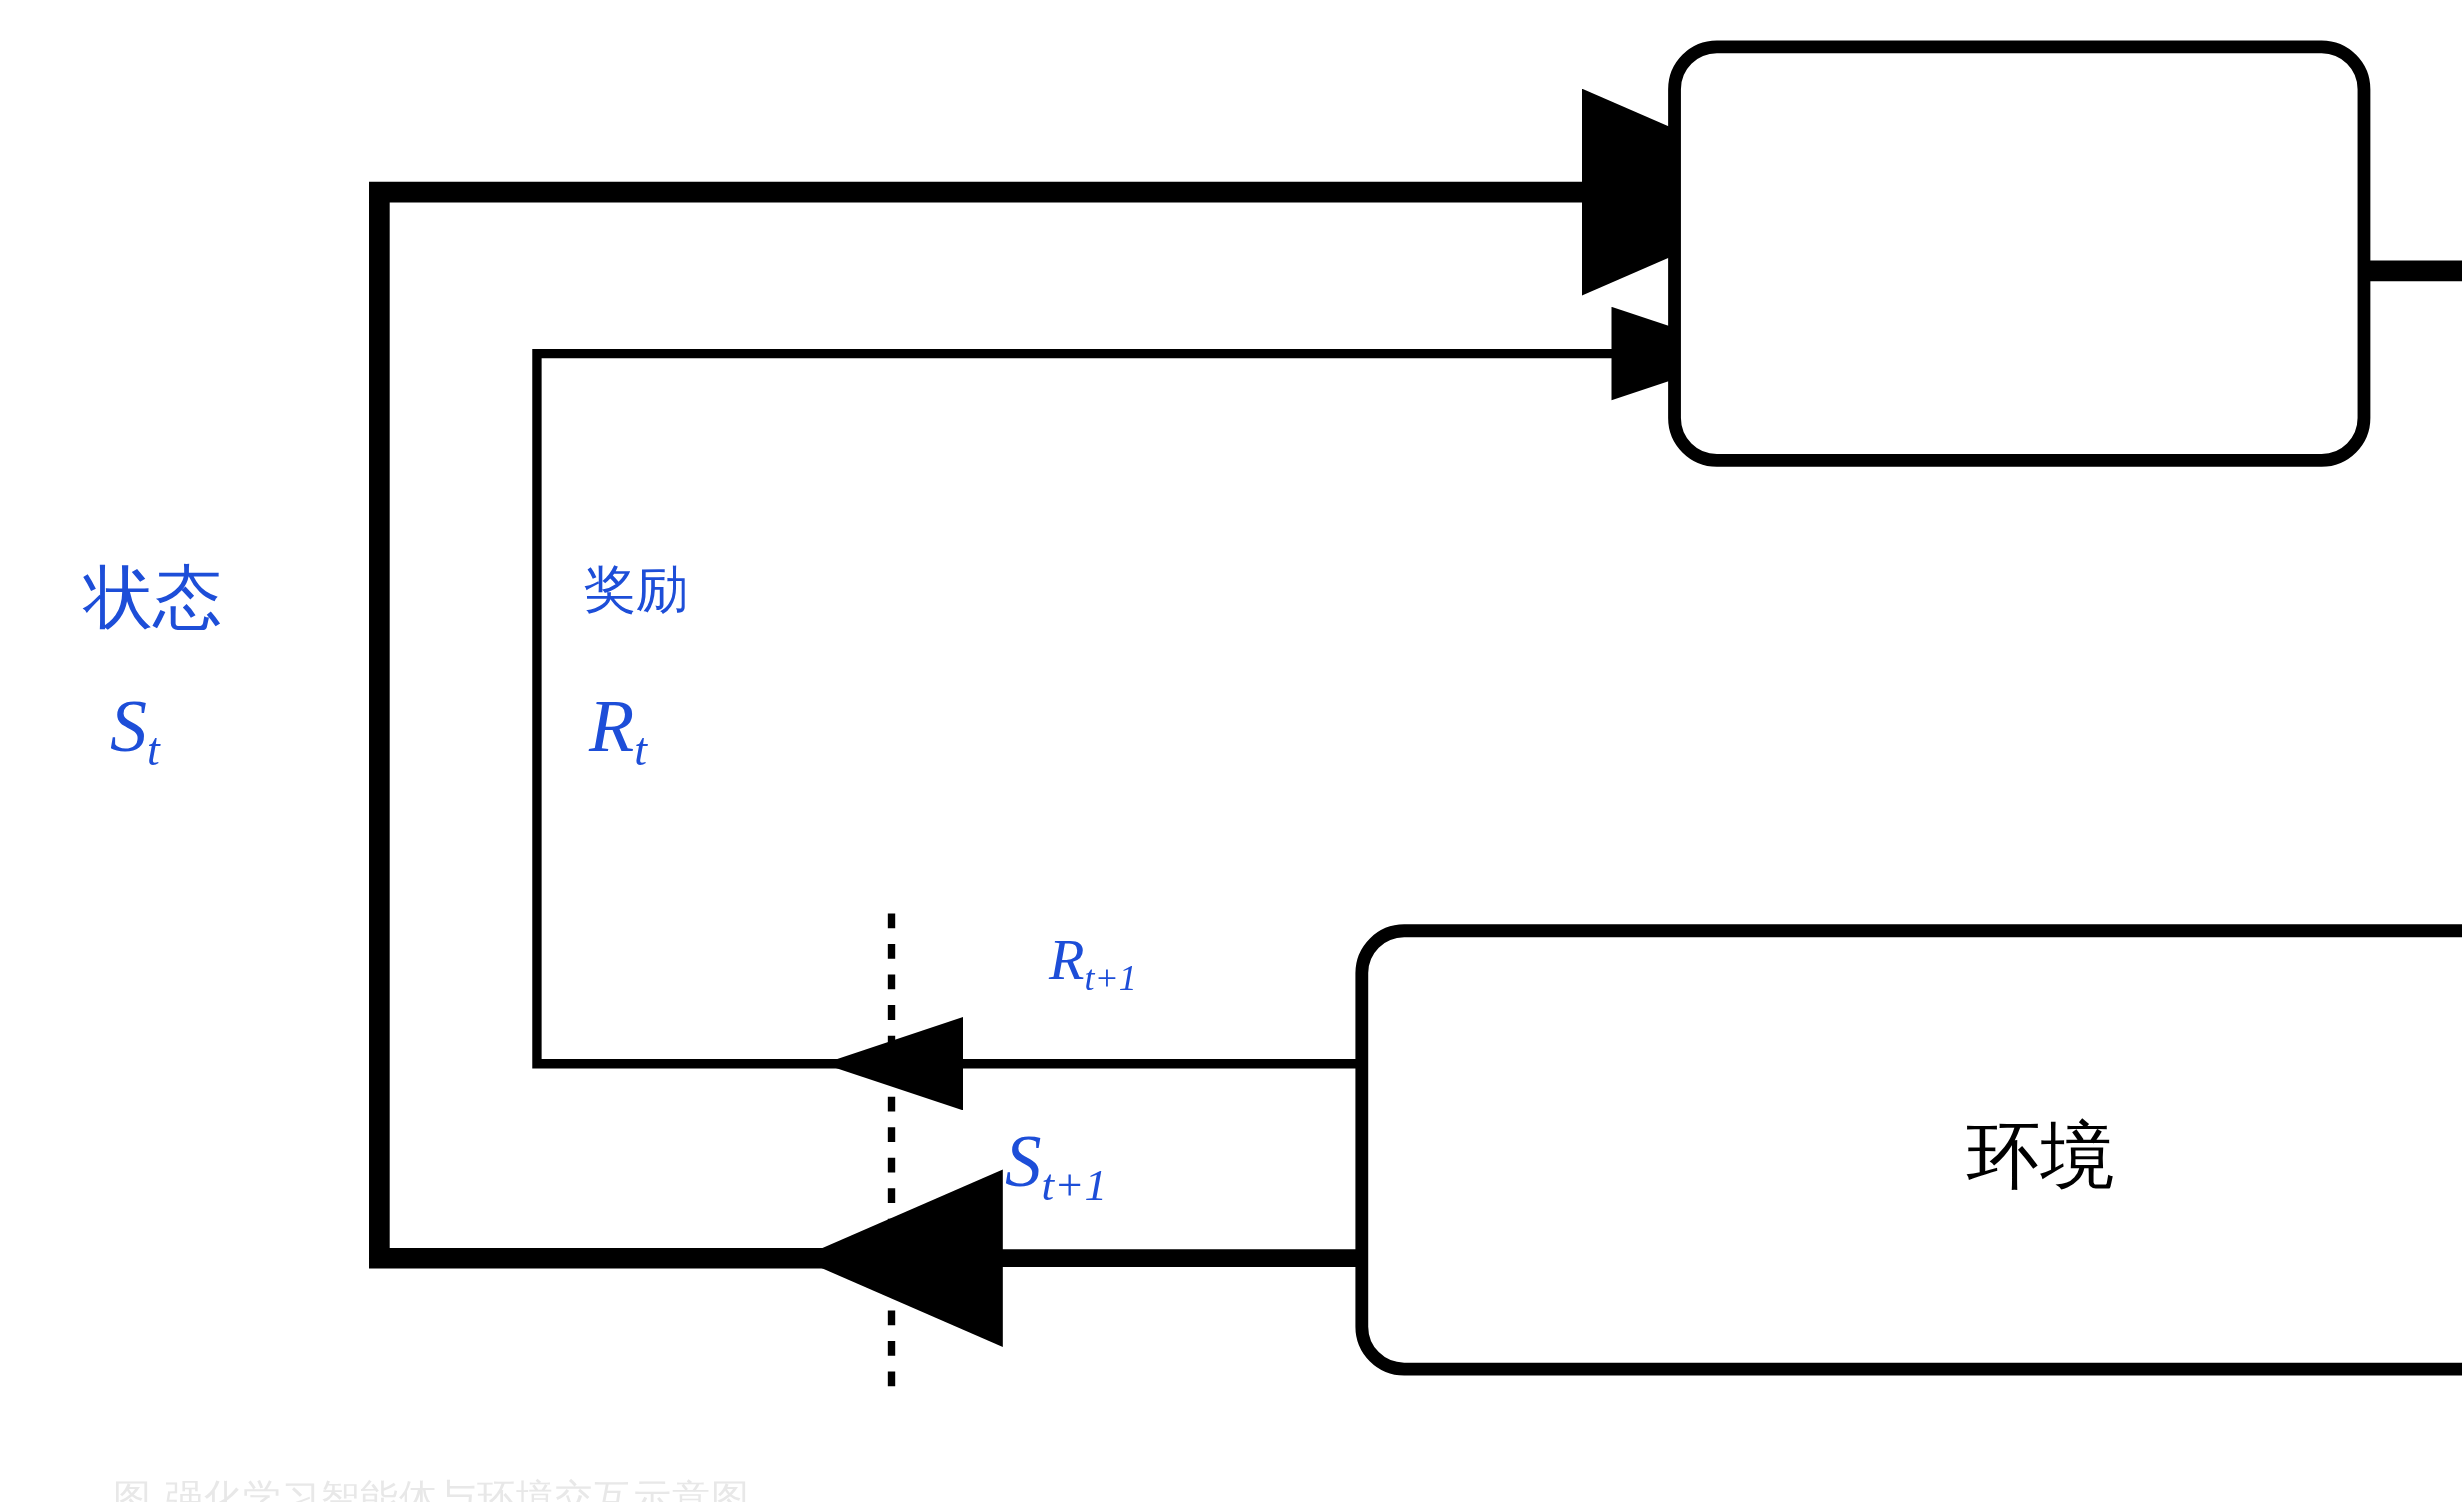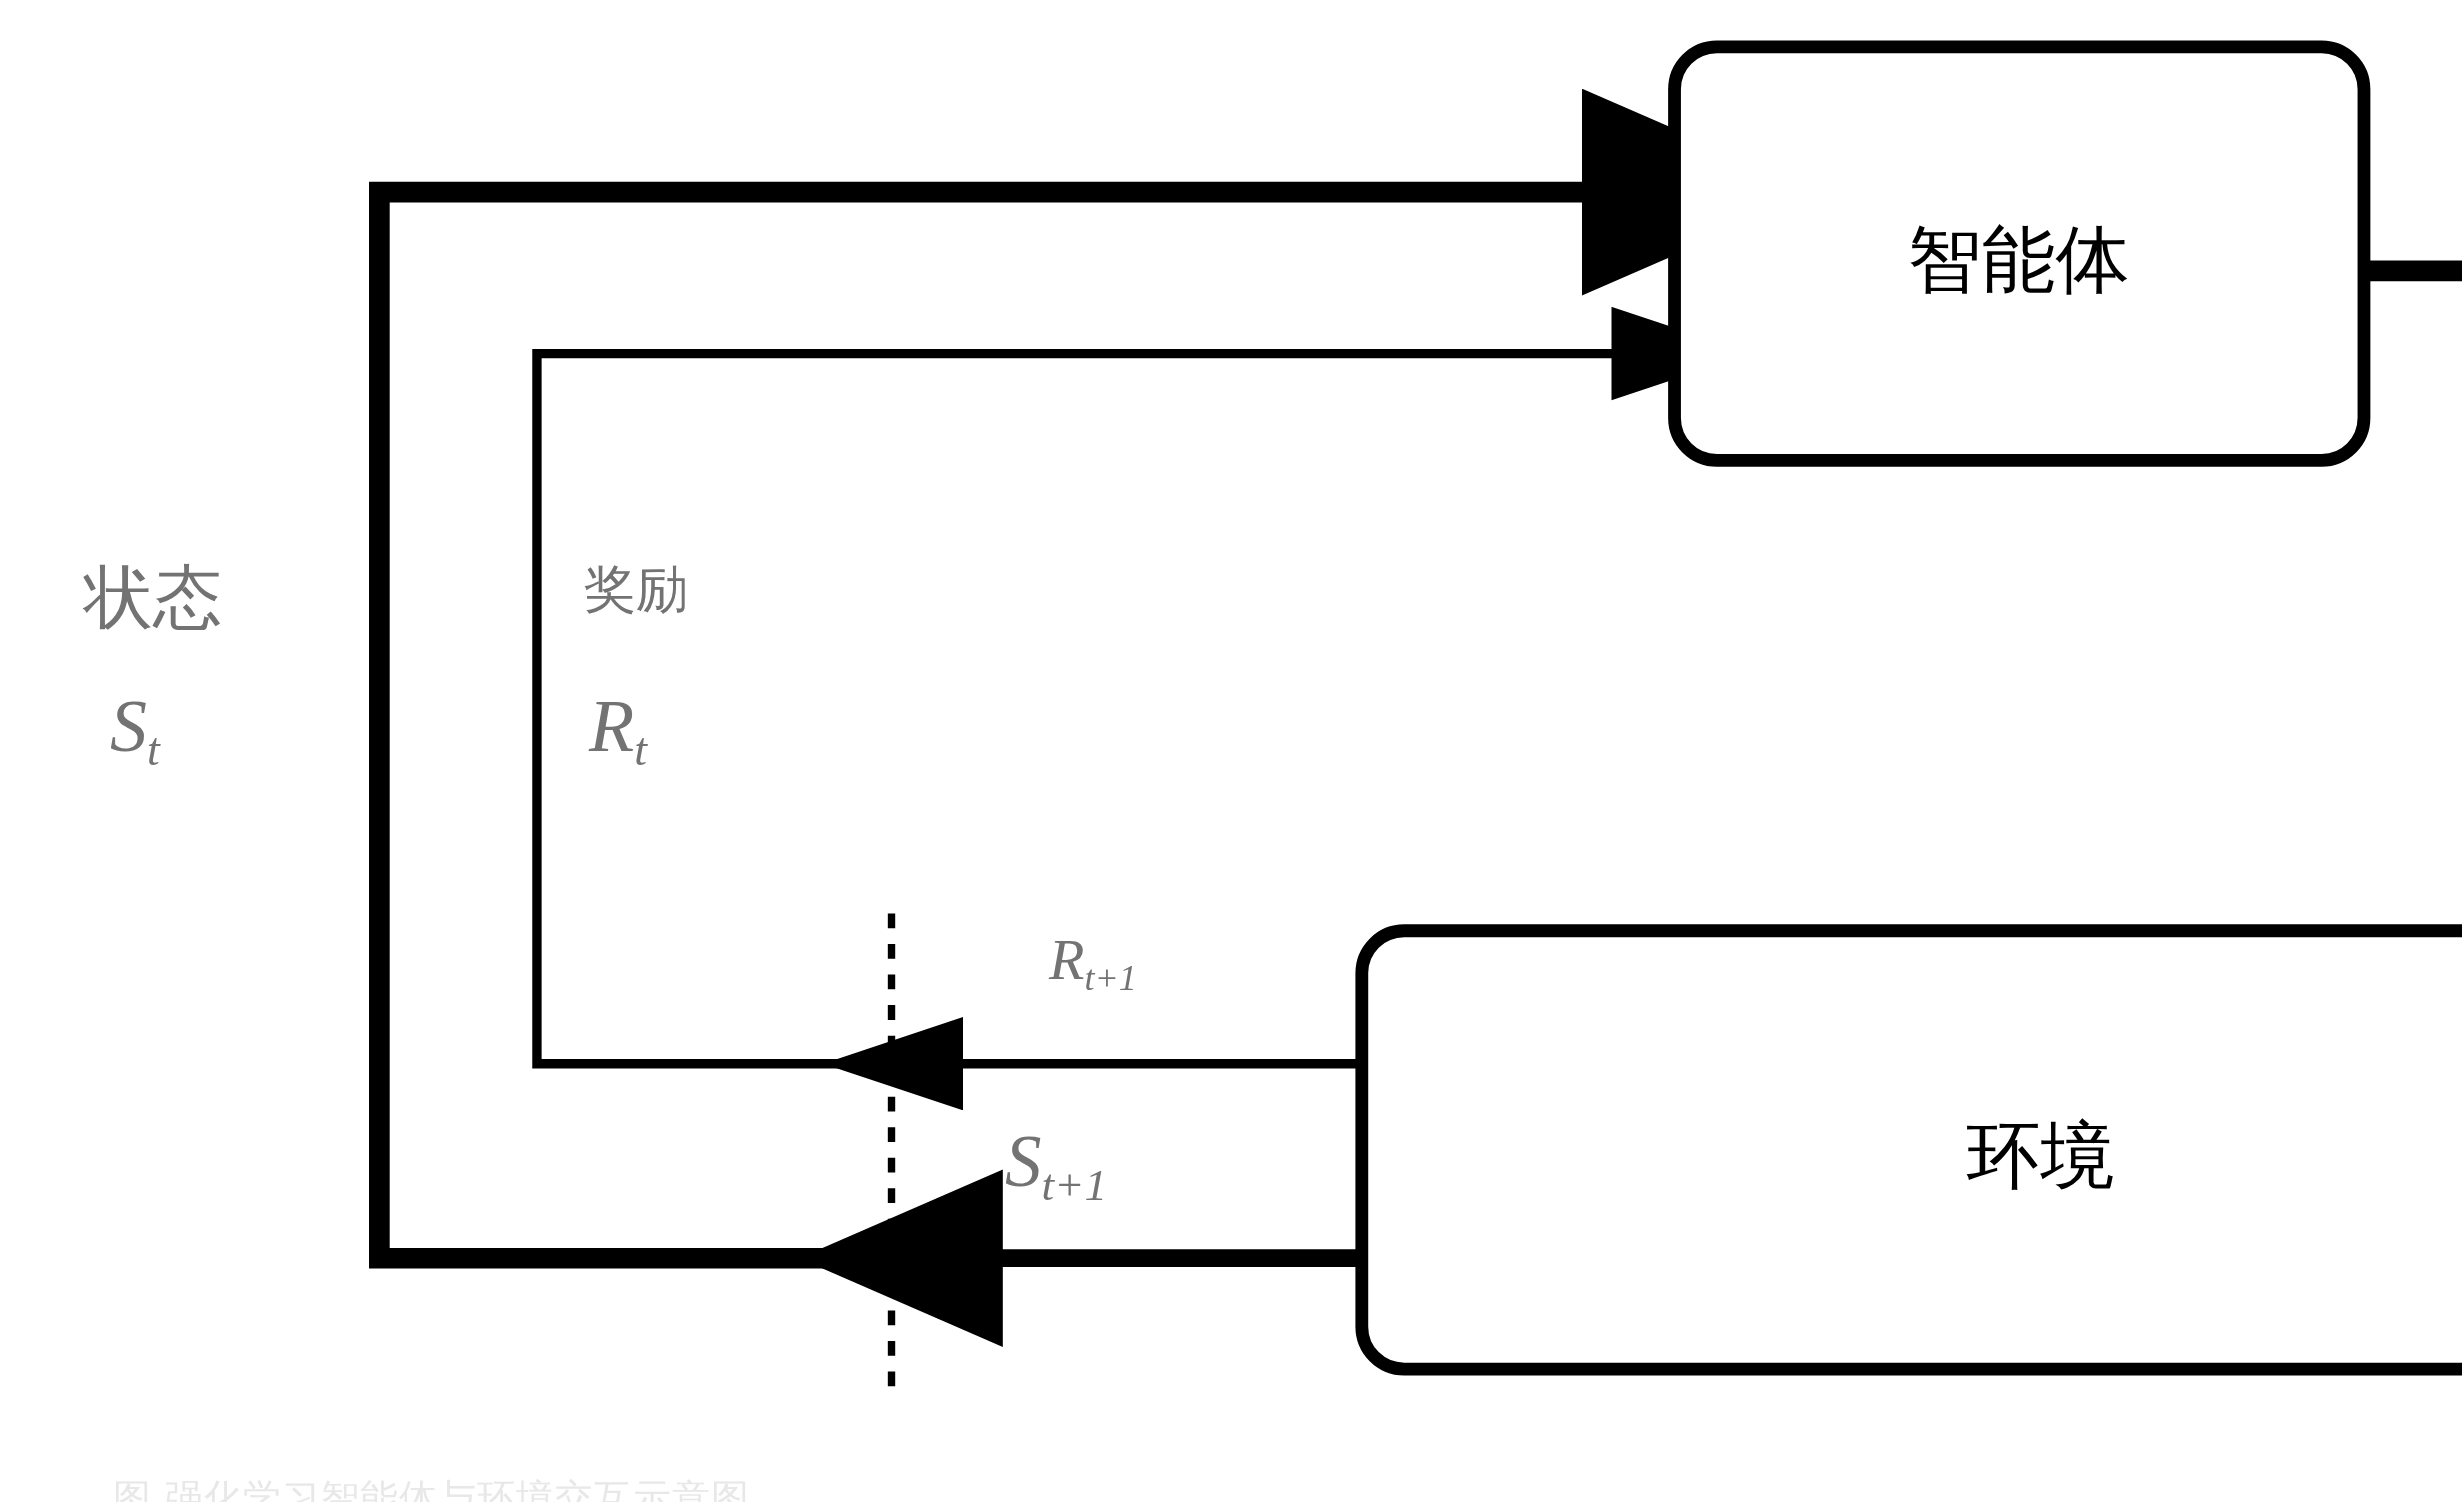--- a/index.html
+++ b/index.html
@@ -28,21 +28,21 @@
   }
   .cjk {
     font-family: "DejaVu Sans", "Liberation Sans", sans-serif;
   }
   .math-italic {
     font-family: "Liberation Serif", "DejaVu Serif", serif;
     font-style: italic;
   }
   .lbl {
     position: absolute;
-    color: #737373;
+    color: #1d4ed8;
     white-space: nowrap;
     line-height: 1;
   }
   .node-text {
     position: absolute;
     color: #000000;
     white-space: nowrap;
     text-align: center;
     line-height: 1;
   }
@@ -92,21 +92,20 @@
 
     <path d="M 2765 2555 L 1928 2555" fill="none" stroke="#000000" stroke-width="36" stroke-linecap="butt" marker-end="url(#ah-thick)"></path>
 
     <line x1="1810" y1="1855" x2="1810" y2="2820" stroke="#000000" stroke-width="15" stroke-dasharray="30 32" stroke-linecap="butt"></line>
 
     <rect x="3400" y="95" width="1400" height="840" rx="86" ry="86" fill="#ffffff" stroke="#000000" stroke-width="26"></rect>
 
     <rect x="2765" y="1890" width="2755" height="890" rx="86" ry="86" fill="#ffffff" stroke="#000000" stroke-width="26"></rect>
   </svg>
 
-  <div class="node-text cjk" style="left:1674px; top:222px; width:689px; font-size:74px;">智能体</div>
 
   <div class="node-text cjk" style="left:1362px; top:1118px; width:1357px; font-size:74px;">环境</div>
 
   <div class="lbl cjk" style="left:84px; top:563px; font-size:69px;">状态</div>
   <div class="lbl" style="left:110px; top:689px; font-size:74px;">
     <span class="math-italic">S</span><span class="sub">t</span>
   </div>
 
   <div class="lbl cjk" style="left:584px; top:563px; font-size:52px;">奖励</div>
   <div class="lbl" style="left:589px; top:689px; font-size:74px;">

